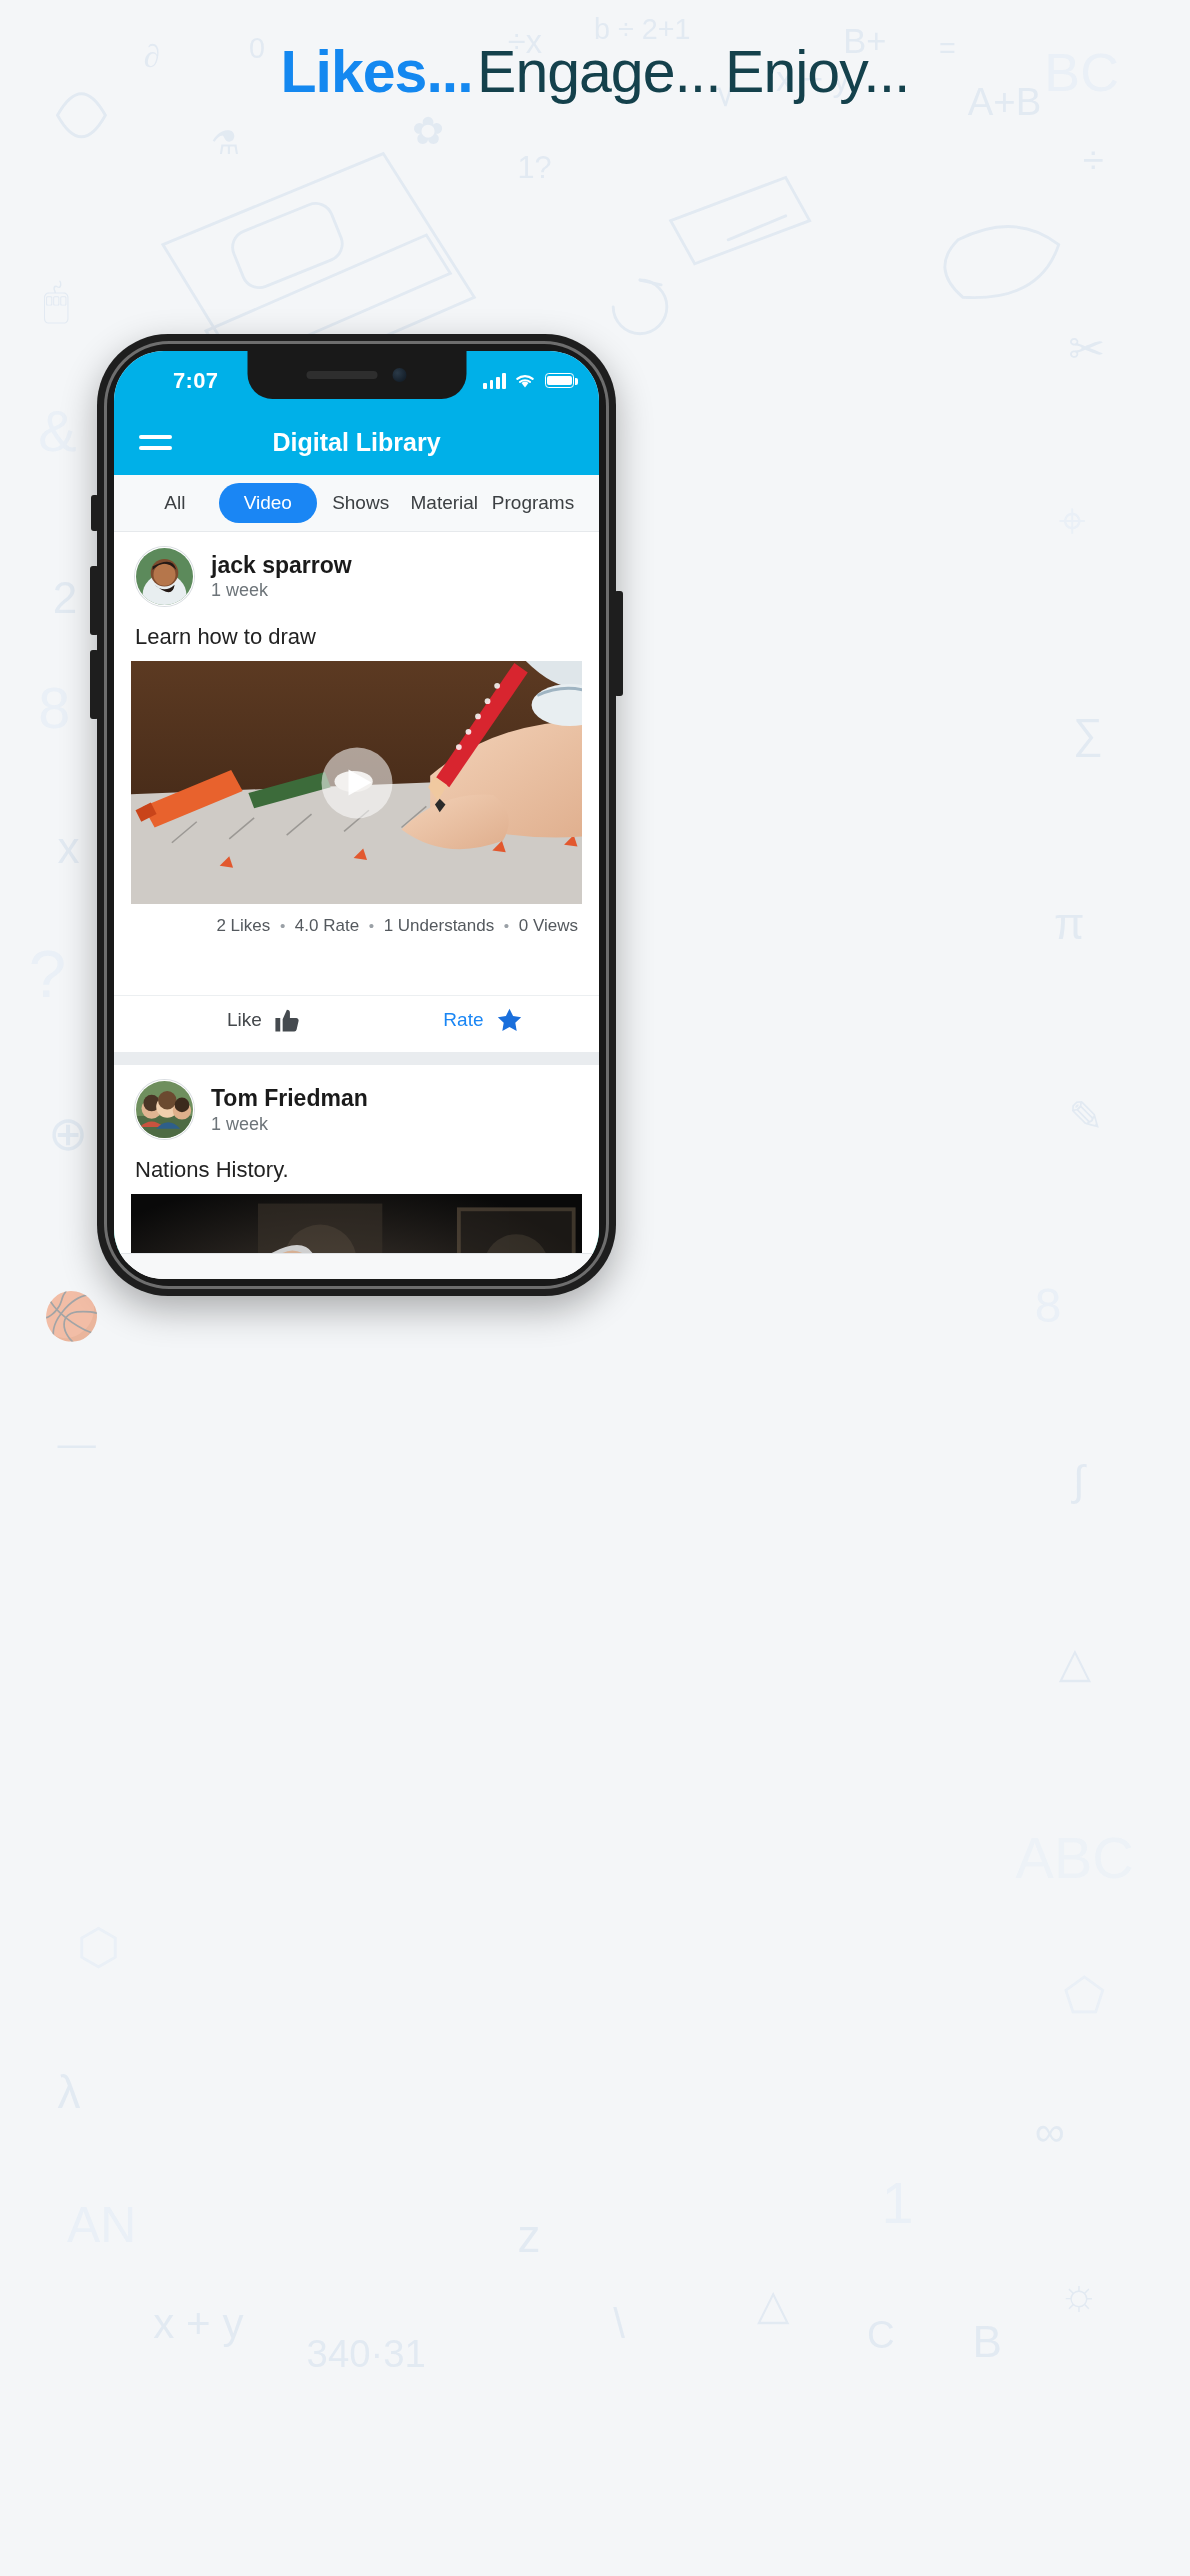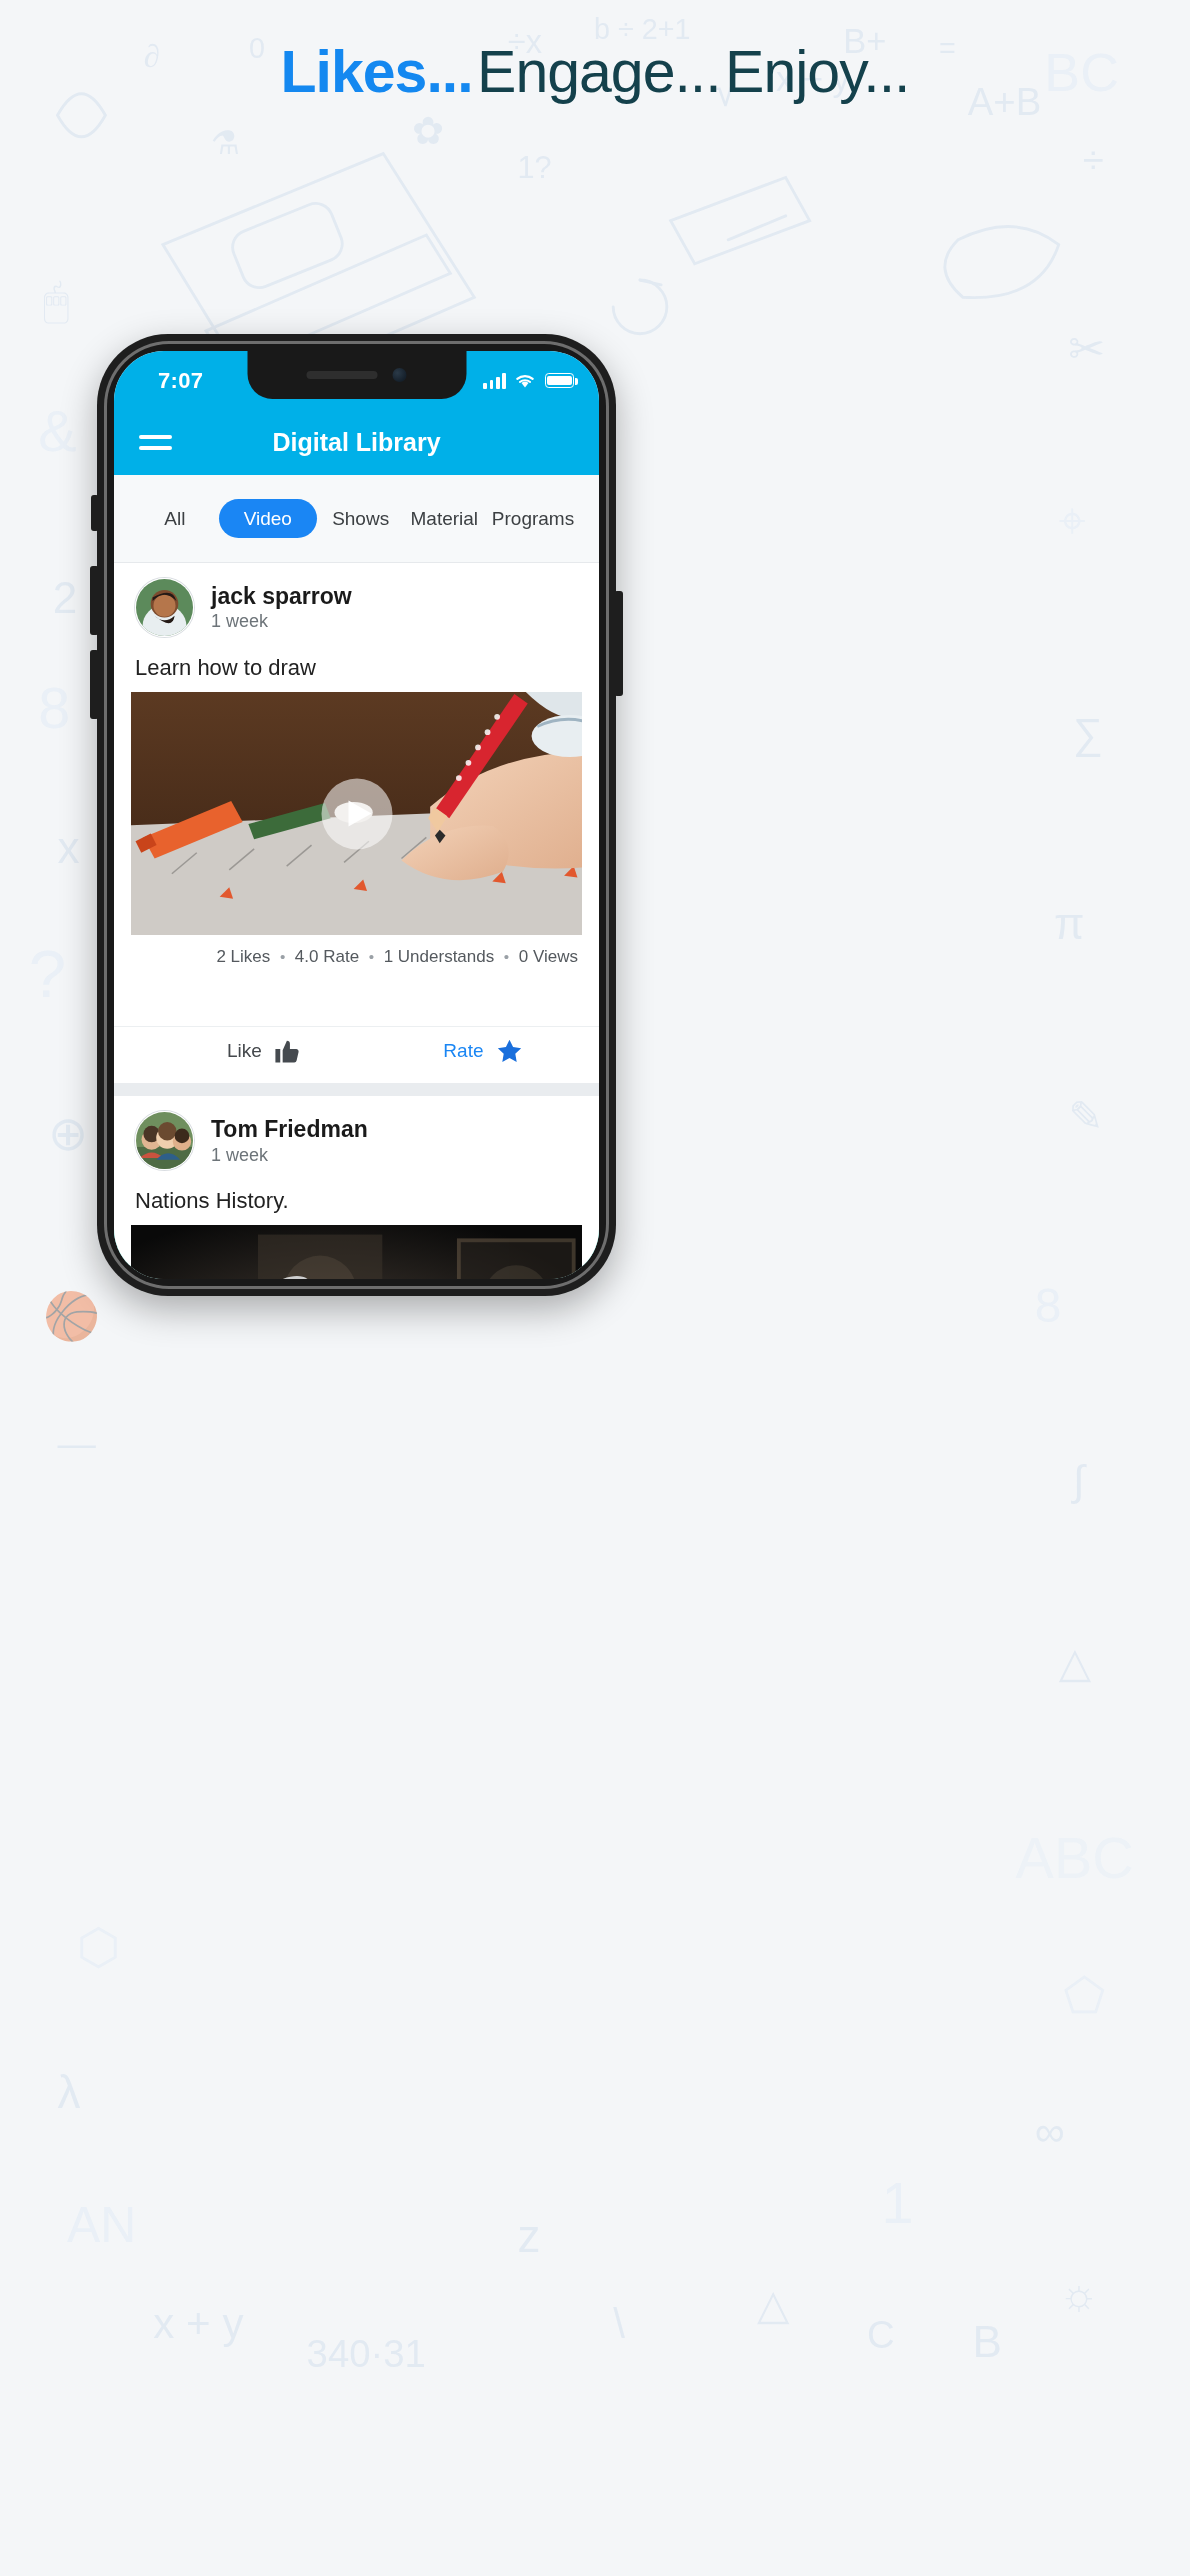--- a/index.html
+++ b/index.html
@@ -77,21 +77,21 @@
   
   .statusbar {
     position: relative;
     height: 59px;
     background: #00b0e8;
     display: flex; align-items: center;
     padding: 0 25px;
   }
   .status-time {
     color: #fff; font-weight: 700; font-size: 22px;
-    margin-left: 19px; letter-spacing: 0.3px;
+    margin-left: 34px; letter-spacing: 0.3px;
   }
   .notch {
     position: absolute;
     left: 50%; transform: translateX(-50%);
     top: 0;
     width: 219px; height: 48px;
     background: #191919;
     border-bottom-left-radius: 25px;
     border-bottom-right-radius: 25px;
     display: flex; align-items: center; justify-content: center;
@@ -133,21 +133,21 @@
   .hamburger i:nth-child(2) { width: 100%; }
   .appbar-title {
     position: absolute; left: 0; right: 0;
     text-align: center;
     color: #fff; font-size: 25px; font-weight: 700;
     pointer-events: none;
   }
 
   
   .tabs {
-    height: 88px;
+    height: 57px;
     background: #f7f9fa;
     display: flex; align-items: center;
     padding: 6px 21px;
     gap: 3.8px;
     border-bottom: 1px solid #e6e9ec;
   }
   .tab {
     flex: 1;
     text-align: center;
     font-size: 19px;

